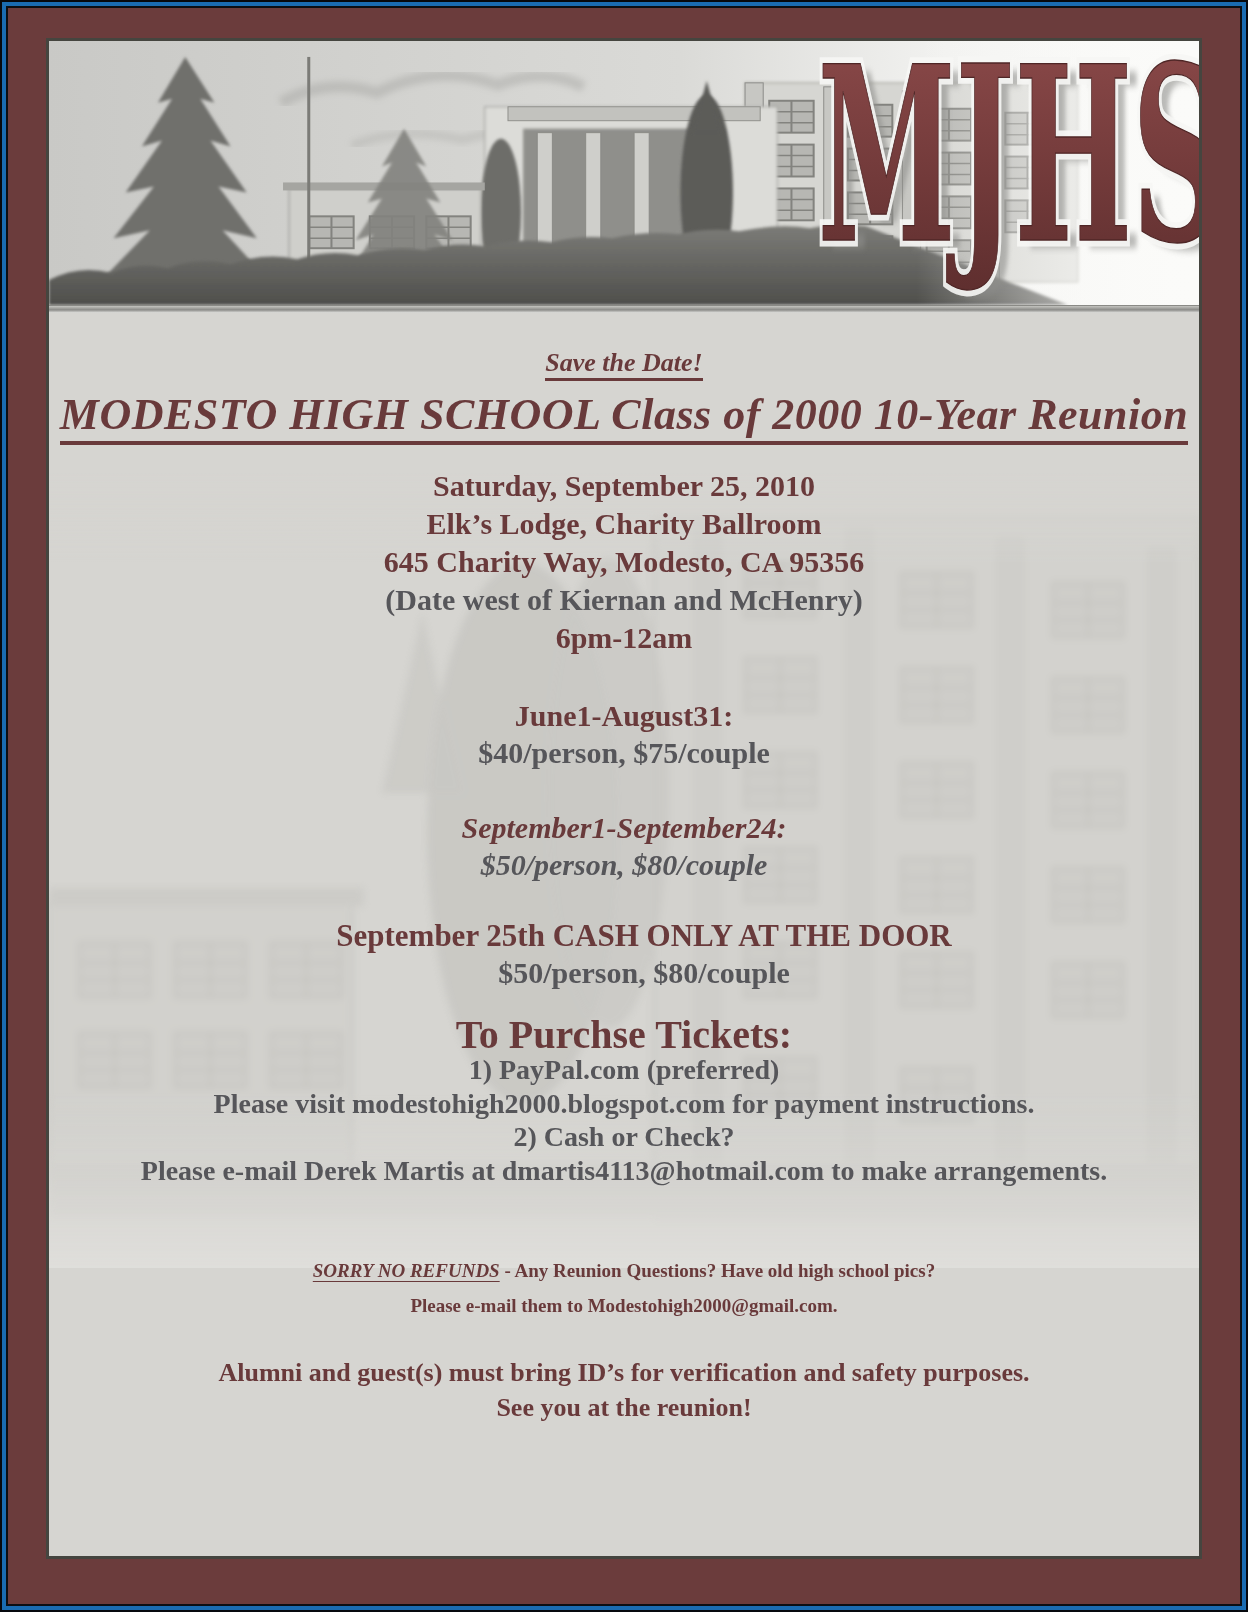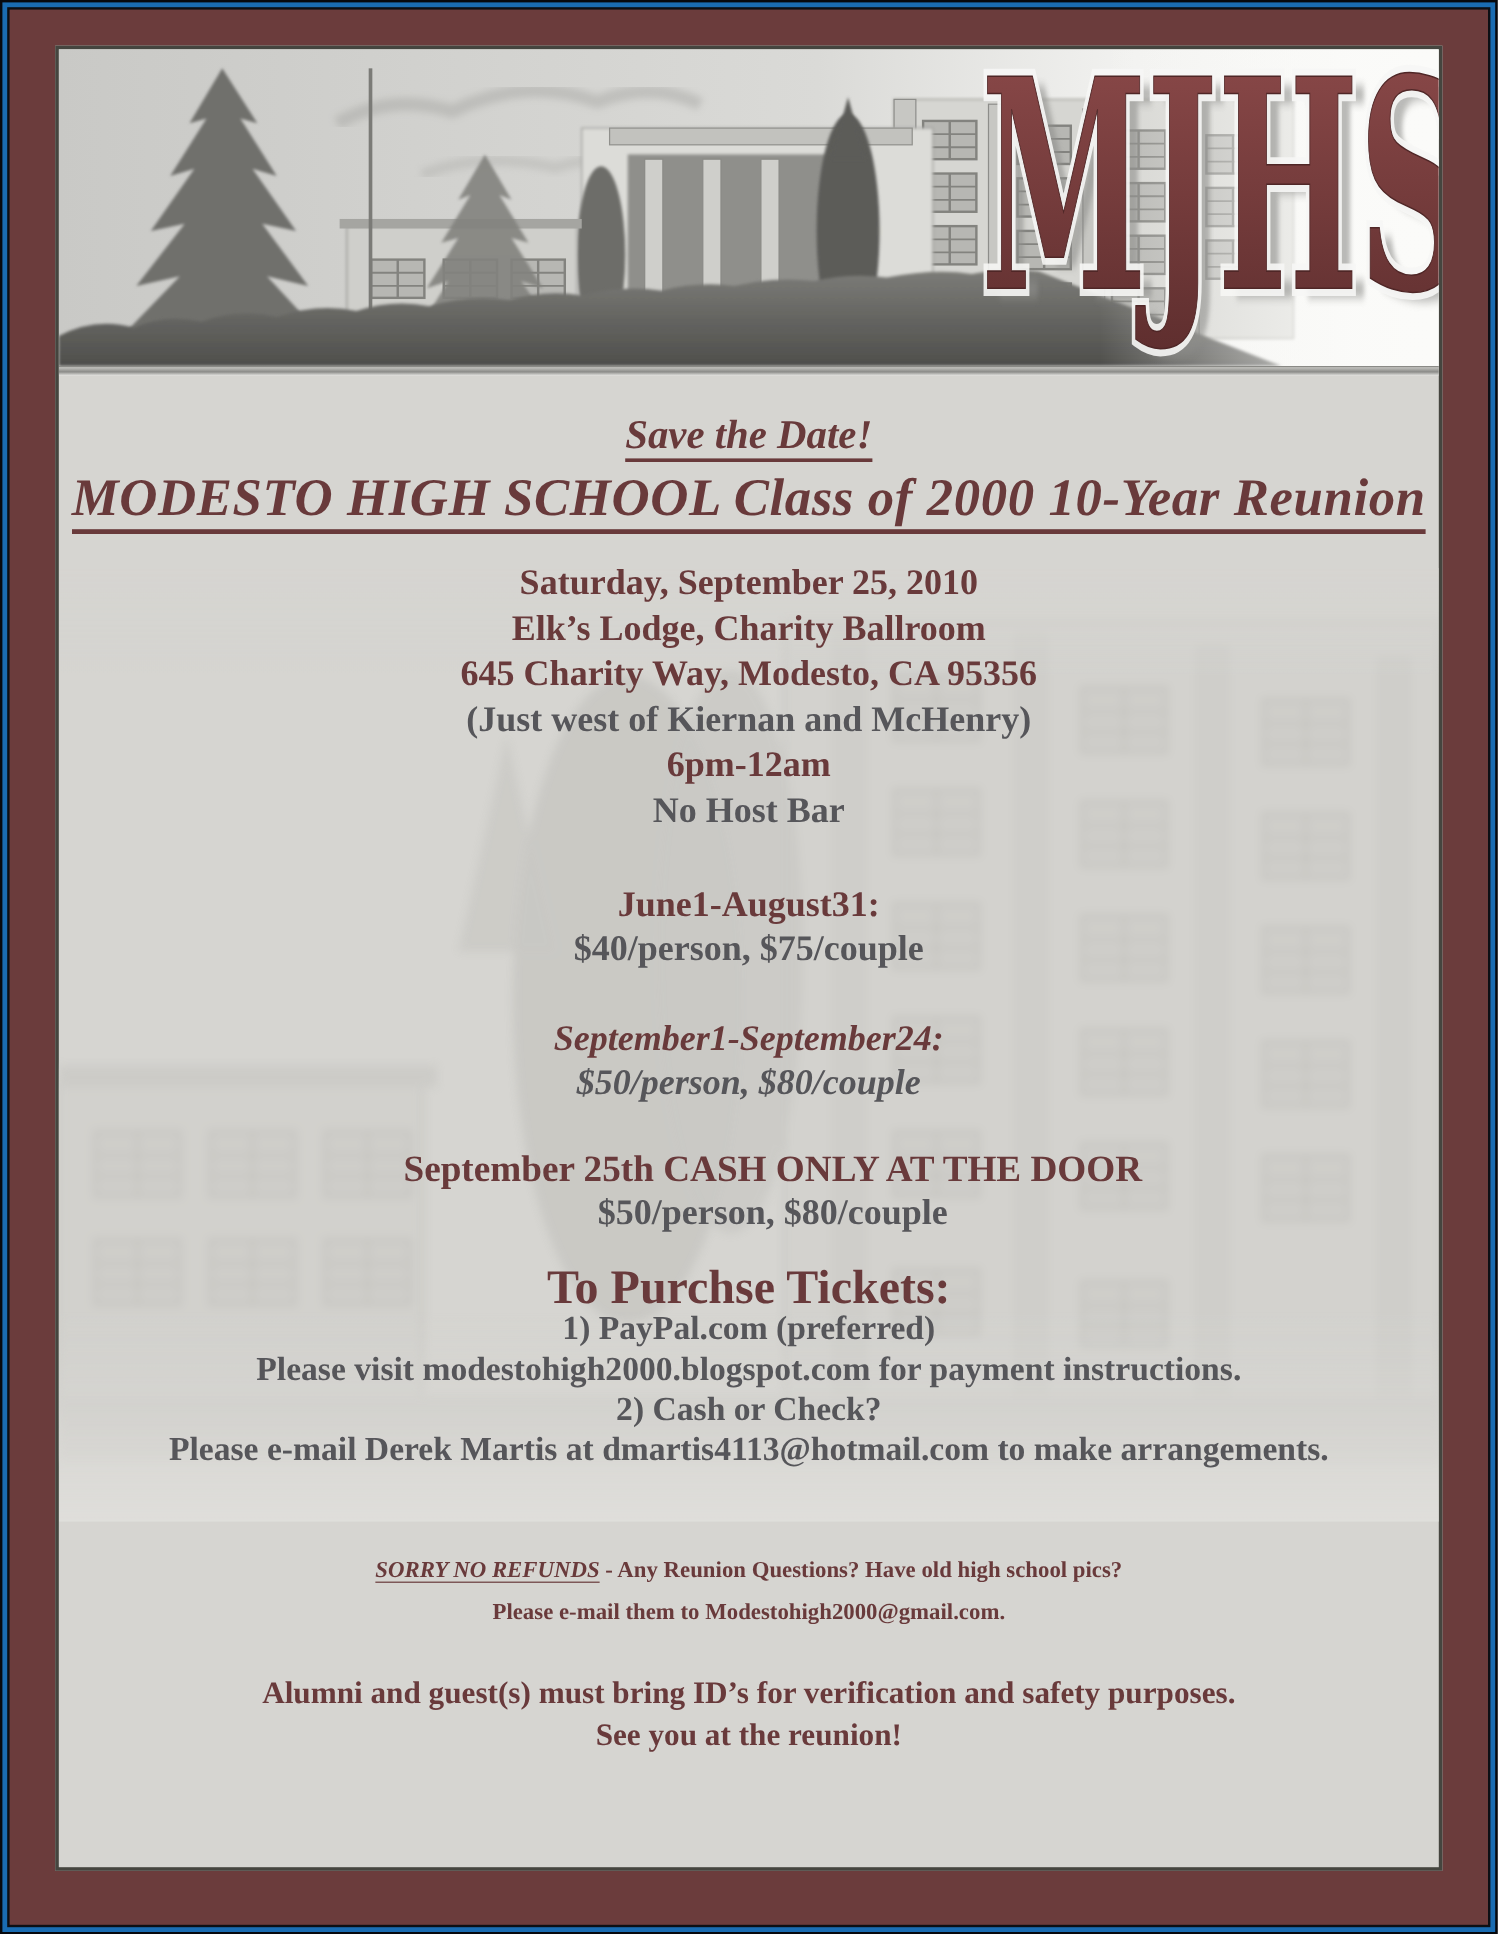--- a/index.html
+++ b/index.html
@@ -25,21 +25,21 @@
   
   .flyer-body { position:relative; width:100%; height:1243px; overflow:hidden; }
   .watermark  { position:absolute; left:0; top:160px; width:100%; height:795px;
                 opacity:.5; pointer-events:none; }
   .watermark svg { width:100%; height:100%; display:block; }
   .stack { position:relative; z-index:2; text-align:center; font-weight:bold; }
 
   .maroon { color:var(--maroon,#693a3b); }
   .gray   { color:var(--gray,#56565a); }
 
-  .save-heading { margin-top:28px; font-size:34px; font-style:italic; line-height:44px; }
+  .save-heading { margin-top:28px; font-size:26px; font-style:italic; line-height:44px; }
   .save-heading span { border-bottom:3px solid var(--maroon,#693a3b); padding-bottom:1px; }
   .main-title { margin-top:4px; font-size:44px; font-style:italic; line-height:52px; letter-spacing:.5px; }
   .main-title span { border-bottom:4px solid var(--maroon,#693a3b); padding-bottom:2px; }
 
   .details { margin-top:26px; font-size:30px; line-height:38px; }
   .price-block { font-size:30px; line-height:37px; }
   .pb1 { margin-top:40px; }
   .pb2 { margin-top:38px;font-style:italic; }
   .pb3 { margin-top:34px; font-size:31px;padding-left:40px; }
   .pb3 .price-line { font-size:30px; }
@@ -230,23 +230,22 @@
             <span>Save the Date!</span>
           </div>
           <div class="main-title maroon">
             <span>MODESTO HIGH SCHOOL Class of 2000 10-Year Reunion</span>
           </div>
 
           <div class="details">
             <div class="maroon">Saturday, September 25, 2010</div>
             <div class="maroon">Elk’s Lodge, Charity Ballroom</div>
             <div class="maroon">645 Charity Way, Modesto, CA 95356</div>
-            <div class="gray">(Just west of Kiernan and McHenry)</div>
+            <div class="gray">(Date west of Kiernan and McHenry)</div>
             <div class="maroon">6pm-12am</div>
-            <div class="gray">No Host Bar</div>
           </div>
 
           <div class="price-block pb1">
             <div class="maroon">June1-August31:</div>
             <div class="gray price-line">$40/person, $75/couple</div>
           </div>
 
           <div class="price-block pb2">
             <div class="maroon">September1-September24:</div>
             <div class="gray price-line">$50/person, $80/couple</div>

